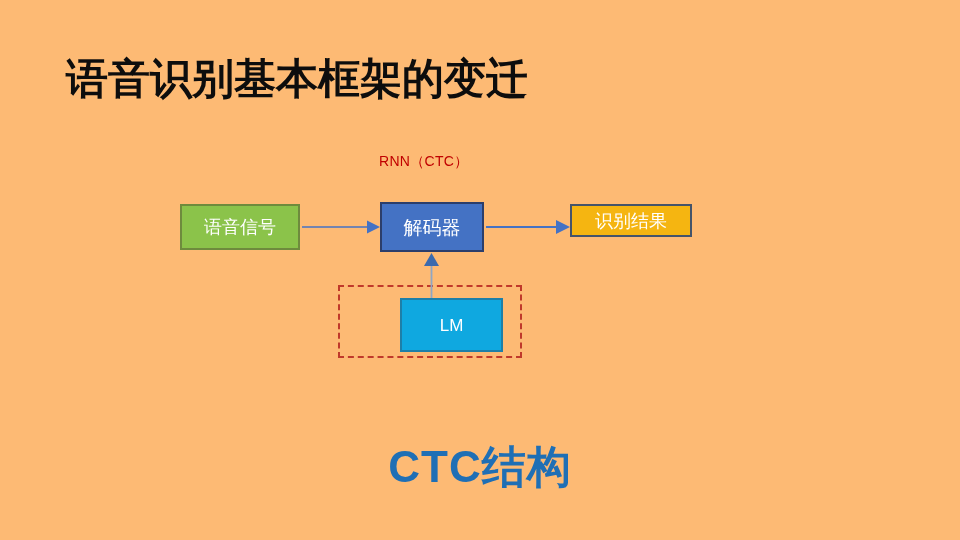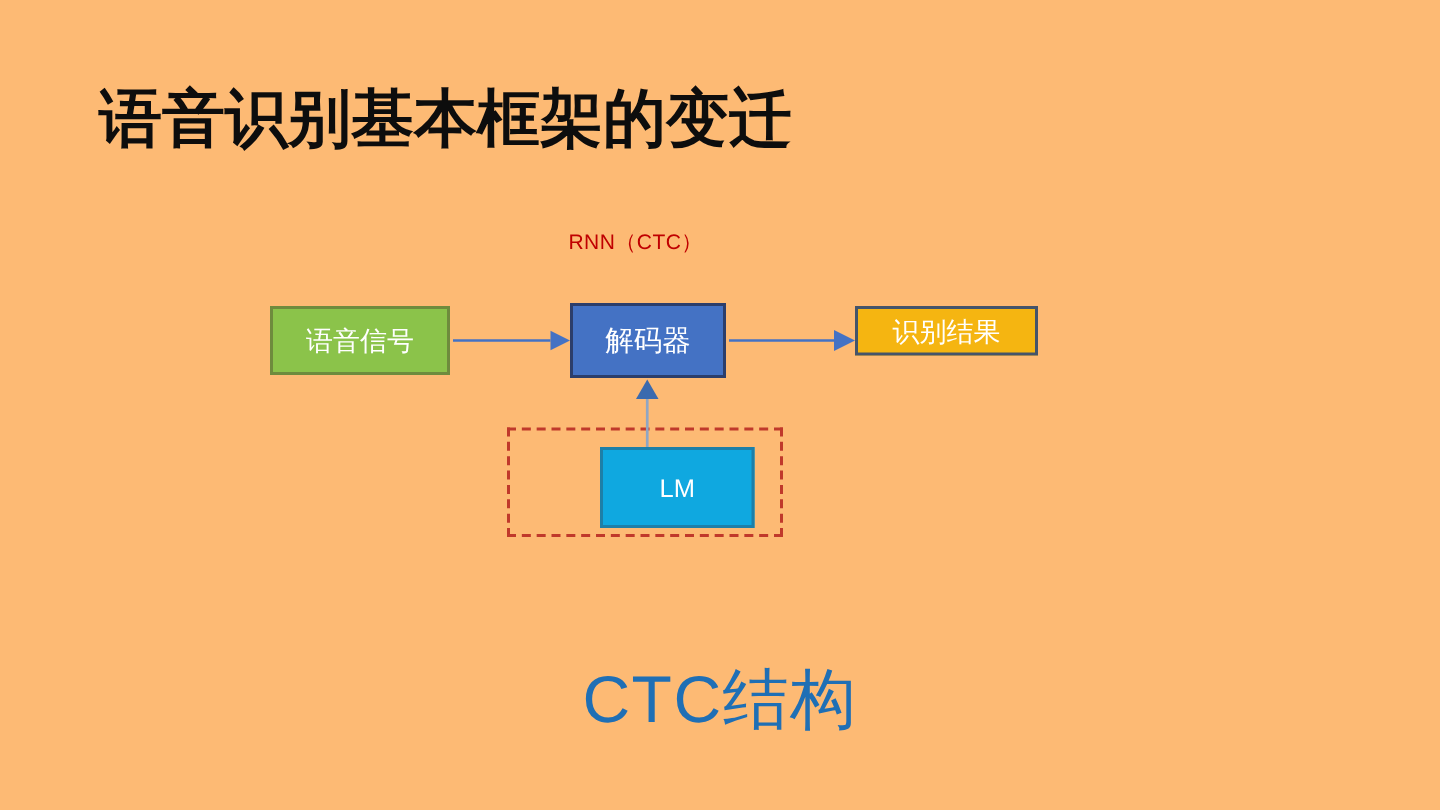--- a/index.html
+++ b/index.html
@@ -132,20 +132,21 @@
   #bottom-heading {
     position: absolute;
     left: 0;
     top: 443px;
     width: 960px;
     text-align: center;
     font-size: 44px;
     color: #1F6FB5;
     letter-spacing: 1px;
     line-height: 1.1;
+    font-weight: bold;
   }
 </style>
 </head>
 <body>
 
 <div id="slide">
 
   <div id="slide-title">语音识别基本框架的变迁</div>
 
   <div id="rnn-caption">RNN（CTC）</div>

